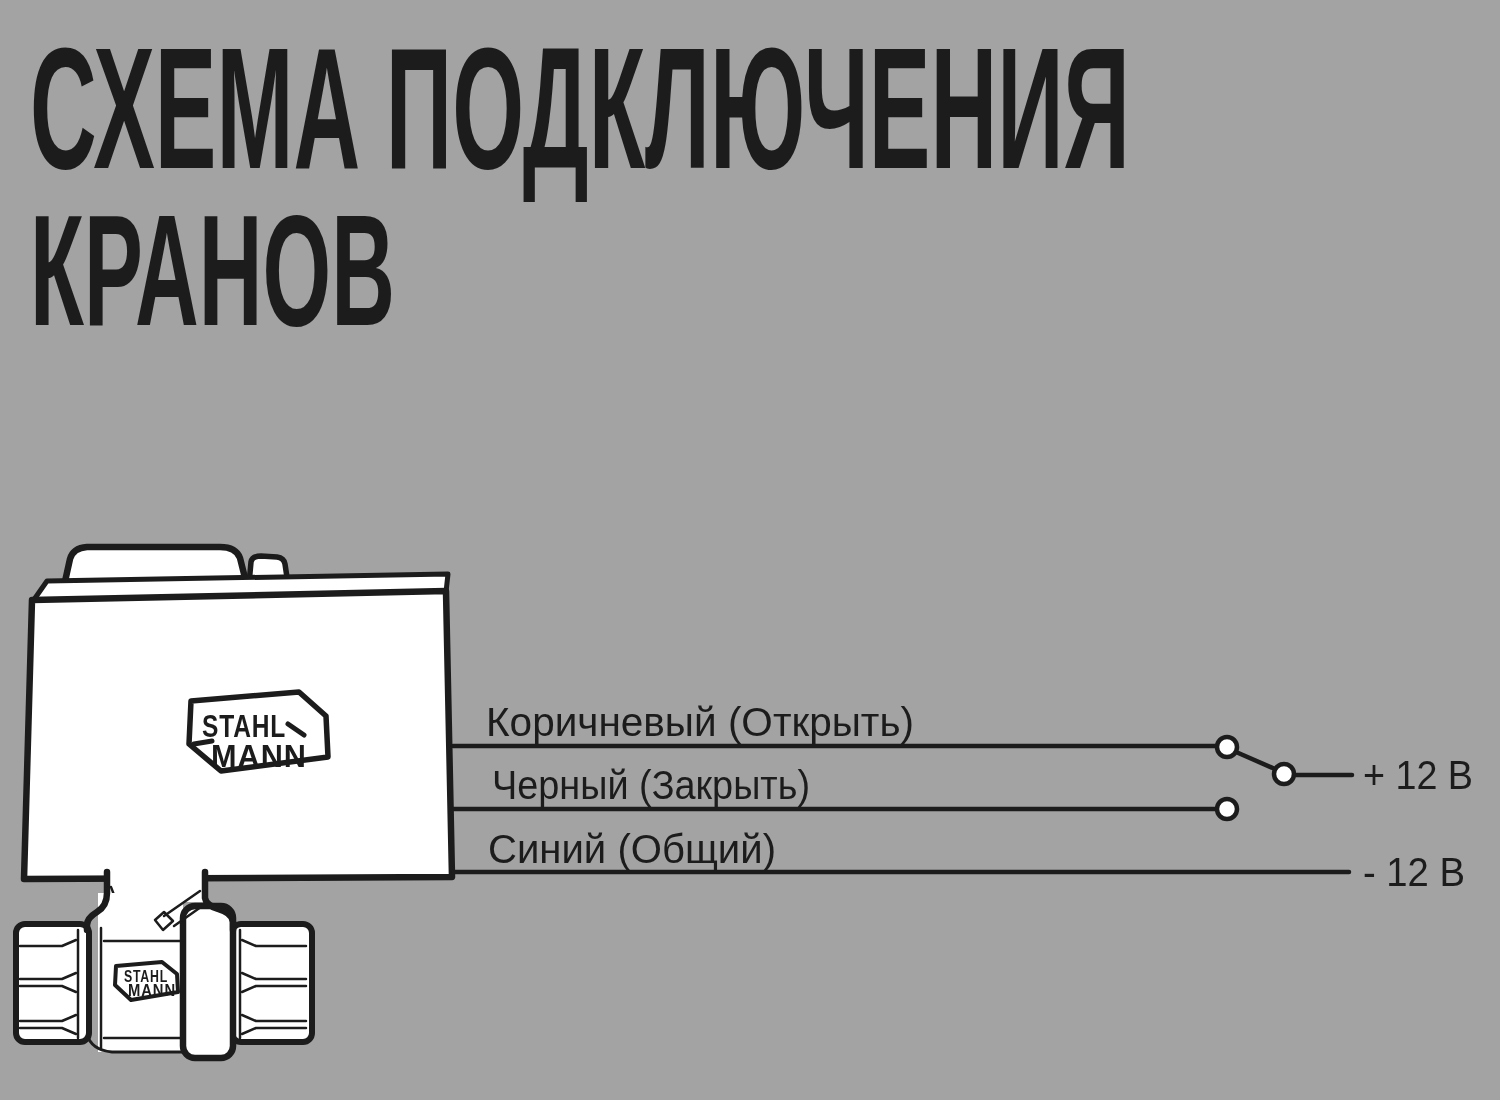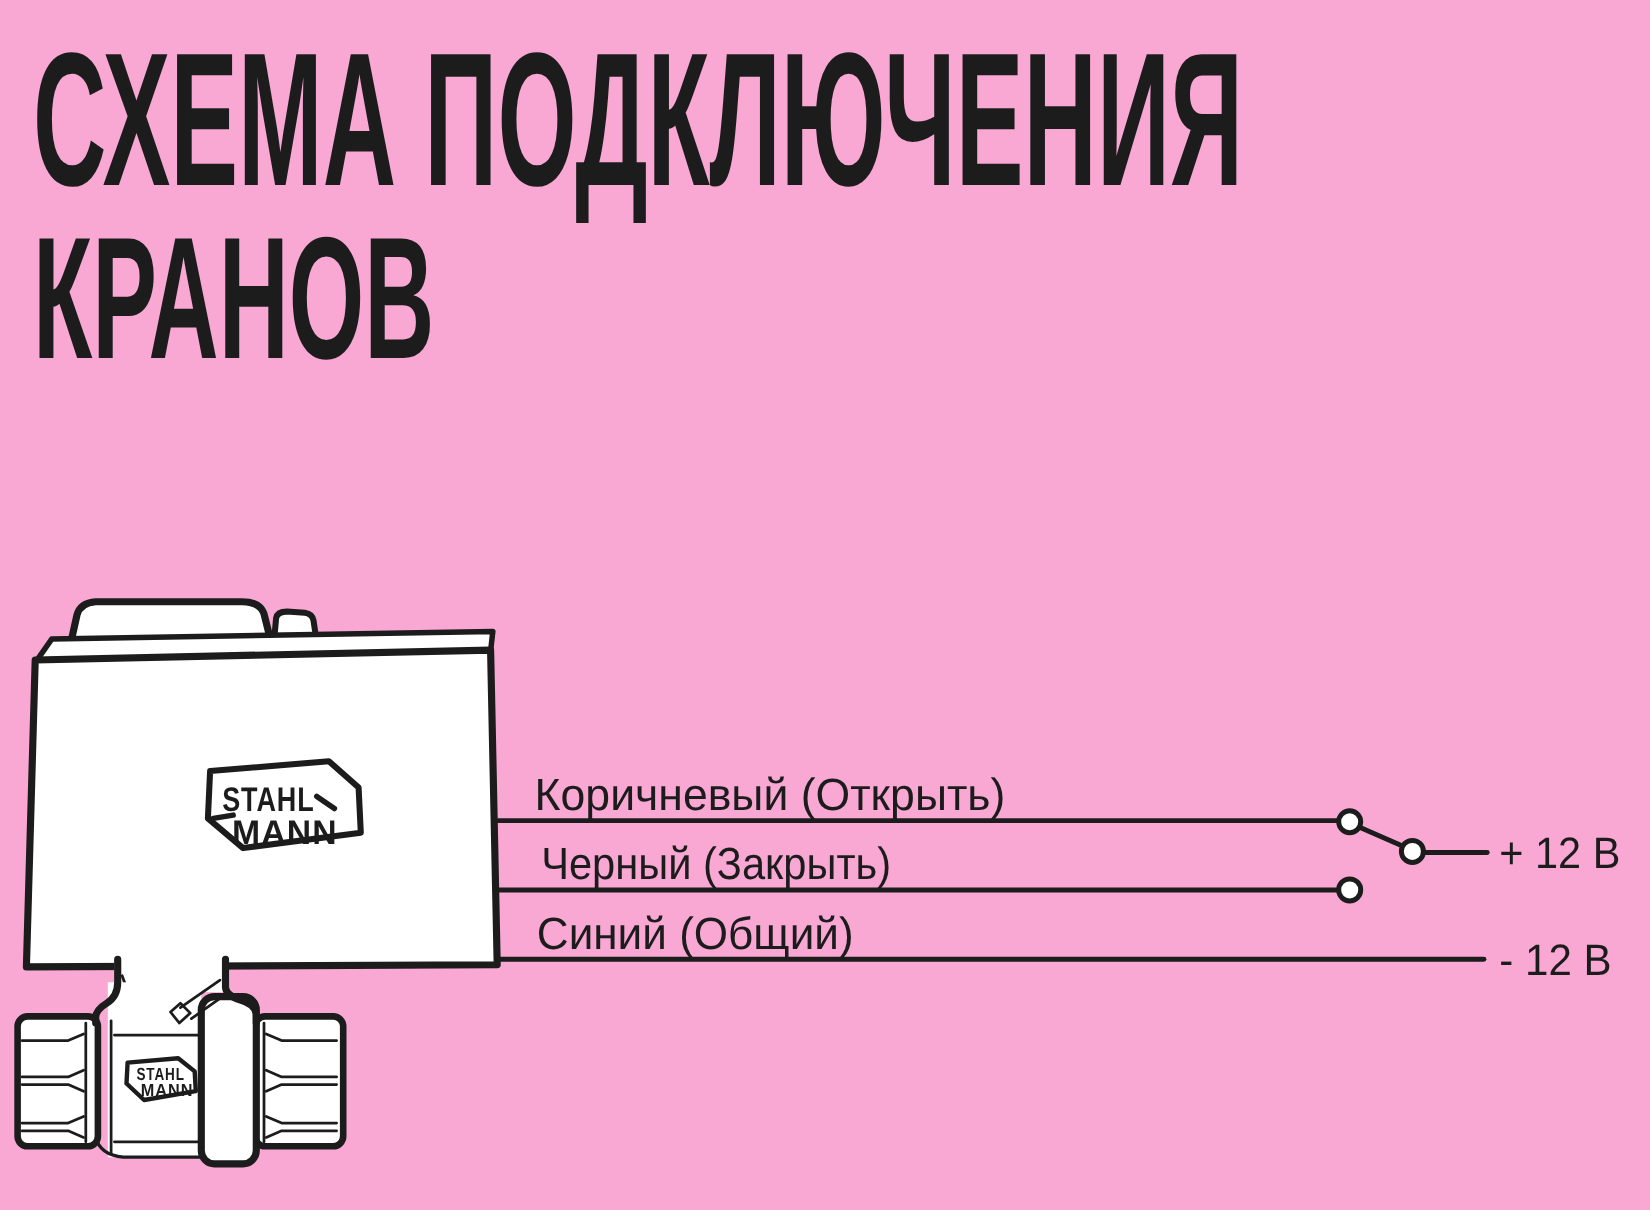--- a/index.html
+++ b/index.html
@@ -1,20 +1,20 @@
 <!DOCTYPE html>
 <html><head>
 <meta charset="utf-8">
 <style>
   html, body { margin: 0; padding: 0; background: #ffffff; }
   .canvas {
     position: relative;
     width: 1500px;
     height: 1100px;
-    background: #f9a8d4;
+    background: #a3a3a3;
     overflow: hidden;
     font-family: "Liberation Sans", "DejaVu Sans", sans-serif;
   }
   .canvas svg { position: absolute; left: 0; top: 0; }
   text {
     font-family: "Liberation Sans", "DejaVu Sans", sans-serif;
     fill: #1c1c1c;
   }
   .title-text { font-weight: 700; }
   .wire-label { font-size: 41px; }

